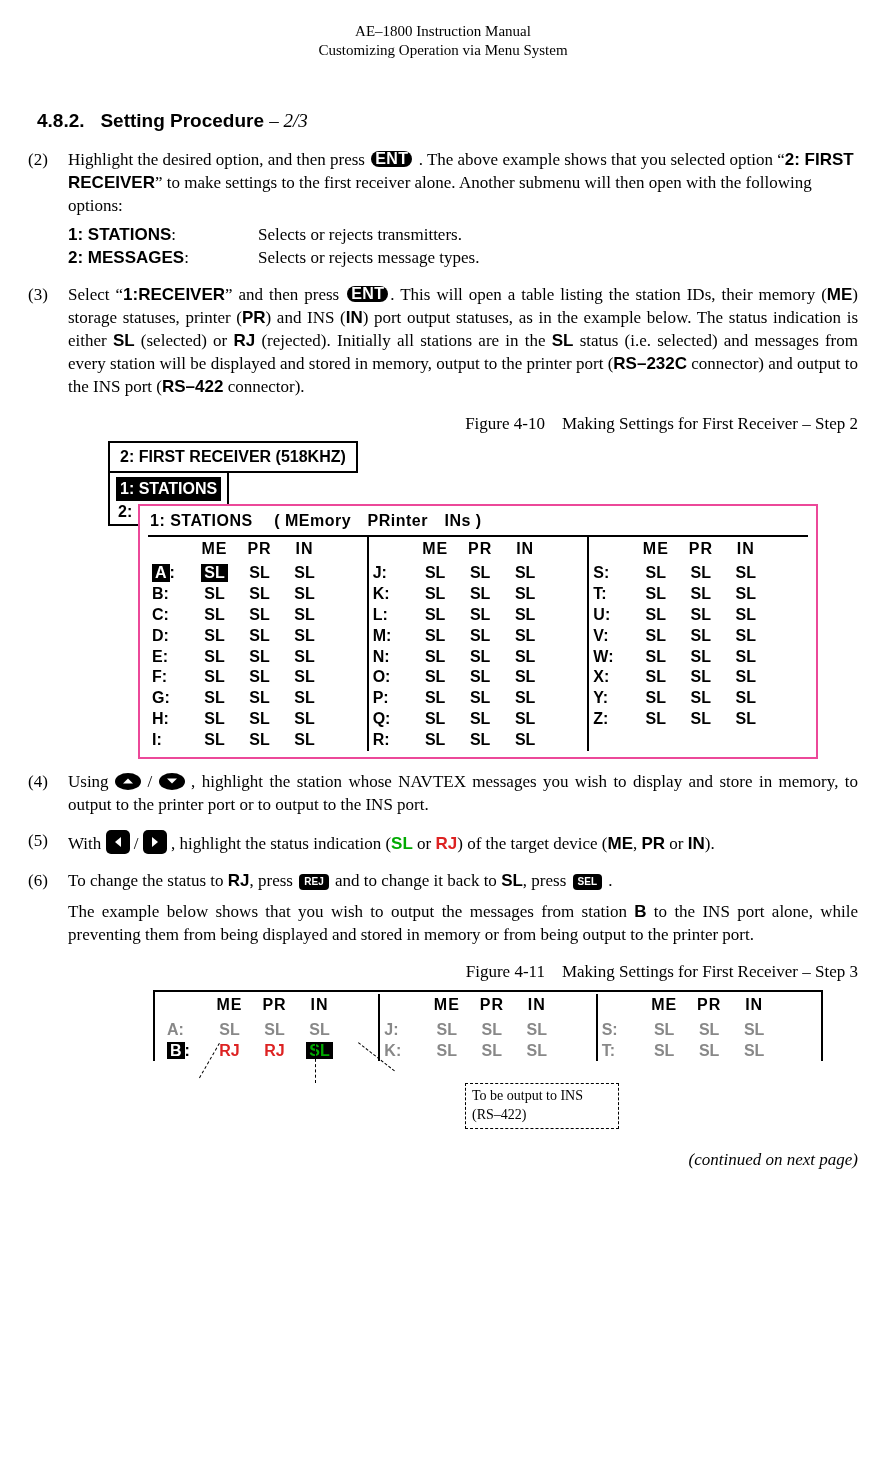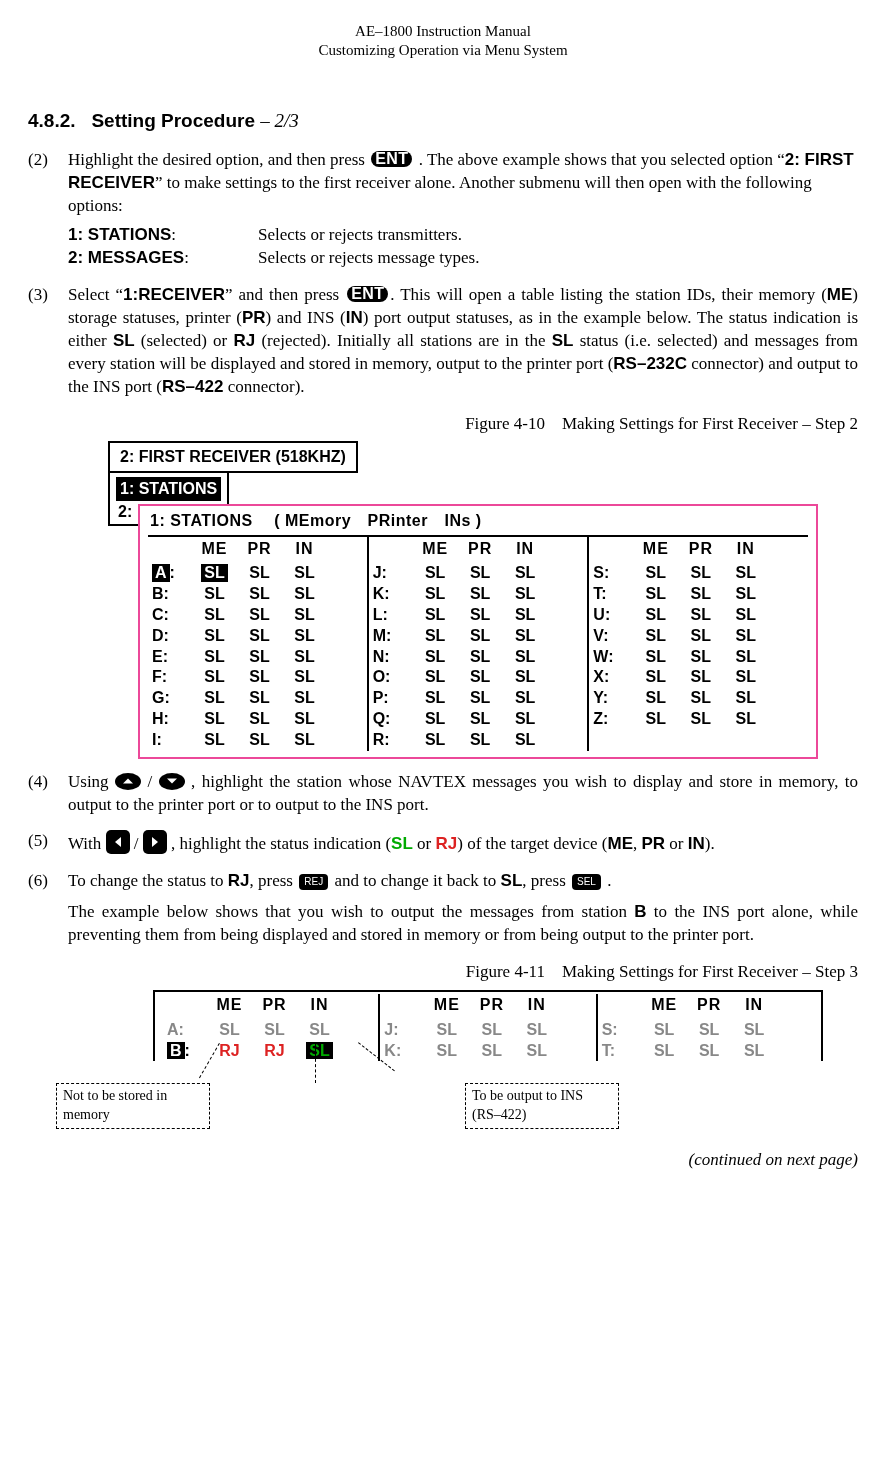--- a/index.html
+++ b/index.html
@@ -7,40 +7,40 @@
     font-size: 17px;
     line-height: 1.35;
     color: #000;
     width: 886px;
     margin: 0;
     padding: 22px 28px 30px 28px;
     box-sizing: border-box;
     background: #fff;
   }
   .hdr { text-align: center; font-size: 15px; line-height: 1.25; margin-bottom: 48px; }
-  .sect-title { font-family: Arial, Helvetica, sans-serif; font-weight: bold; font-size: 19px; margin-bottom: 16px; }
+  .sect-title { font-family: Arial, Helvetica, sans-serif; font-weight: bold; font-size: 19px; margin-bottom: 16px; margin-left: 9px; }
   .sect-title .it { font-style: italic; font-weight: normal; font-family: "Times New Roman", serif; }
   .ol { margin: 0; padding: 0; }
   .li { display: flex; margin-bottom: 14px; }
   .li .num { width: 40px; flex: 0 0 40px; }
   .li .body { flex: 1; }
   .b { font-family: Arial, Helvetica, sans-serif; font-weight: bold; }
   .btn {
     display: inline-block;
     background: #000; color: #fff;
     font-family: Arial, sans-serif; font-weight: bold;
     font-size: 16px; line-height: 16px;
     padding: 0 4px; border-radius: 8px / 50%;
     vertical-align: 1px; margin: 0 2px;
     letter-spacing: 0.4px;
   }
   .btn-sq {
     display: inline-block;
     background: #000; color: #fff;
-    font-family: Arial, sans-serif; font-weight: normal;
+    font-family: Arial, sans-serif; font-weight: bold;
     font-size: 10px; line-height: 16px;
     padding: 0 5px; border-radius: 4px;
     vertical-align: 1px; margin: 0 2px;
   }
   .arrow {
     display: inline-block;
     width: 26px; height: 17px;
     border-radius: 50% / 50%;
     background: #000;
     position: relative;
@@ -462,19 +462,18 @@
               <span class="cv ">SL</span>
               <span class="cv ">SL</span>
             </div>
           </div>
       </div>
     </div>
     <div class="callouts">
       <div class="lead-diag" style="left:66px; top:-18px; height:40px; transform: rotate(30deg);"></div>
       <div class="lead" style="left:162px; top:-18px; height:40px;"></div>
       <div class="lead-diag" style="left:205px; top:-18px; height:46px; transform: rotate(-52deg);"></div>
-      <div class="callout" style="left:-97px; top:22px; width:140px;">Not to be stored in memory</div>
       <div class="callout" style="left:312px; top:22px; width:140px;">To be output to INS (RS–422)</div>
     </div>
   </div>
 
   <div class="cont">(<span style="font-style:italic">continued on next page</span>)</div>
 </div>
 
 </body></html>

